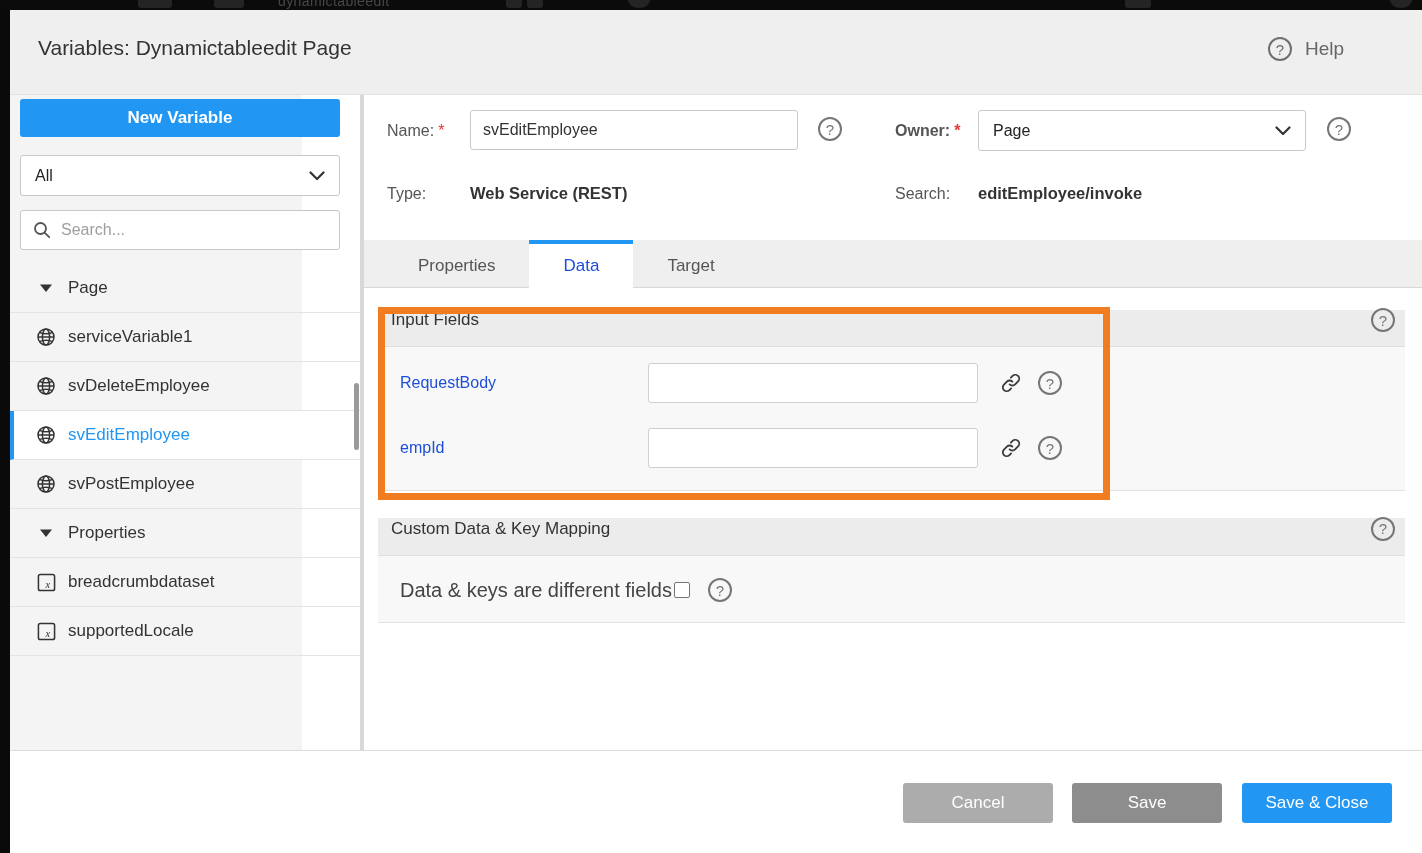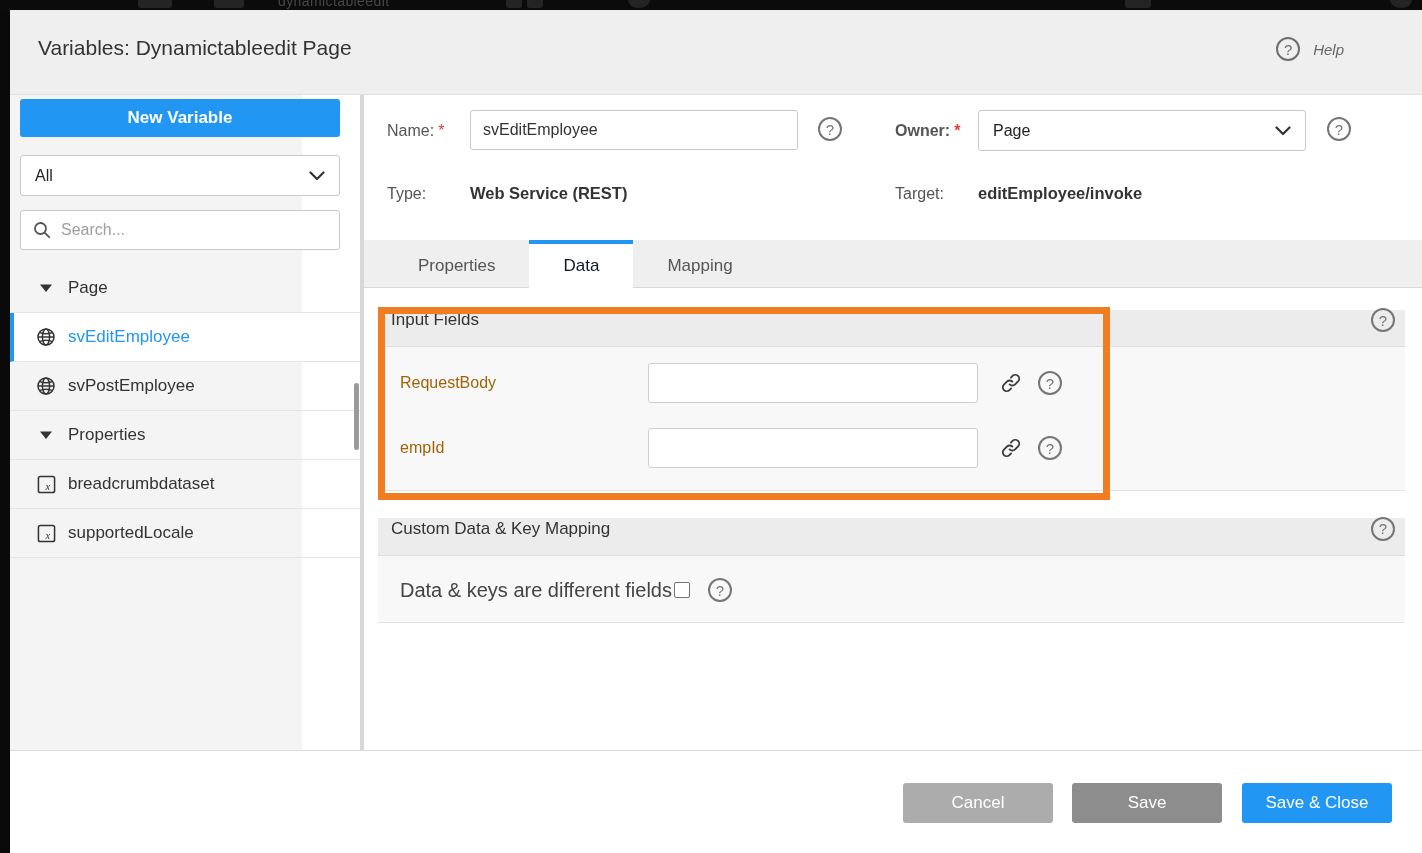--- a/index.html
+++ b/index.html
@@ -15,21 +15,21 @@
   .bt-shape { position:absolute; top:-8px; background:#242424; border-radius:3px; }
 
   
   .modal { position:absolute; left:10px; top:10px; width:1412px; height:843px;
            background:#ffffff; }
 
   .modal-header { position:absolute; left:0; top:0; width:1412px; height:85px;
                   background:#efefef; border-bottom:1px solid #e2e2e2; }
   .modal-title { position:absolute; left:28px; top:26px; font-size:21px; color:#333; }
   .help-wrap { position:absolute; right:78px; top:27px; display:flex; align-items:center; gap:13px; cursor:pointer; }
-  .help-label { font-size:15px; color:#666;font-style:italic; }
+  .help-label { font-size:19px; color:#666; }
 
   .q-icon { width:24px; height:24px; border:2px solid #767676; border-radius:50%;
             display:inline-flex; align-items:center; justify-content:center;
             color:#767676; font-size:15px; flex:0 0 auto; background:transparent; }
 
   
   .sidebar { position:absolute; left:0; top:85px; width:292px; height:655px; background:#f4f4f4;padding-left:48px; }
   .side-divider { position:absolute; left:350px; top:85px; width:4px; height:655px; background:#d8d8d8; }
 
   .new-var-btn { position:absolute; left:10px; top:4px; width:320px; height:38px;
@@ -71,33 +71,33 @@
              font-size:16px; color:#222; cursor:pointer; }
   .sel-box .chev { margin-left:auto; }
   .bold-val { position:absolute; font-size:16.5px; font-weight:bold; color:#333; }
 
   
   .tabbar { position:absolute; left:0; top:145px; width:1058px; height:48px;
             background:#efefef; border-bottom:1px solid #d8d8d8; display:flex;
             align-items:stretch; padding-left:20px; }
   .tab { padding:0 34px; display:flex; align-items:center; font-size:17px; color:#555;
          cursor:pointer; border-top:4px solid transparent; }
-  .tab.active { background:#fff; color:#0f172a; border-top:4px solid #2196f3;
+  .tab.active { background:#fff; color:#1d4ed8; border-top:4px solid #2196f3;
                 margin-bottom:-1px; }
 
   
   .section { position:absolute; left:14px; width:1027px; border-bottom:1px solid #e2e2e2; }
   .sec-head { height:37px; background:#ececec; border-bottom:1px solid #dedede;
               display:flex; align-items:center; padding:0 10px 16px 13px; }
   .sec-title { font-size:17px; color:#333; }
   .sec-head .q-icon { margin-left:auto; cursor:pointer; }
   .sec-body { background:#f8f8f8; position:relative; }
 
   .io-row { position:absolute; left:0; width:100%; height:40px; display:flex; align-items:center; }
-  .io-label { position:absolute; left:22px; font-size:16px; color:#a16207; }
+  .io-label { position:absolute; left:22px; font-size:16px; color:#1d4ed8; }
   .io-input { position:absolute; left:270px; width:330px; height:40px; background:#fff;
               border:1px solid #cfcfcf; border-radius:3px; font-size:15px; padding:0 10px;
               font-family:"Liberation Sans", sans-serif; outline:none; }
   .link-icon { position:absolute; left:620px; width:26px; height:26px; cursor:pointer;
                display:flex; align-items:center; justify-content:center; }
   .io-q { position:absolute; left:660px; cursor:pointer; }
 
   .chk-row { position:absolute; left:22px; top:22px; display:flex; align-items:center; }
   .chk-label { font-size:20px; color:#444; }
   .checkbox { width:16px; height:16px; border:1.5px solid #757575; border-radius:2px;
@@ -173,21 +173,43 @@
         <div class="srow group">
           <span class="sicon">
             <svg width="14" height="10" viewBox="0 0 14 10">
                 <path d="M1 1.5 L13 1.5 L7 9 Z" fill="#333"></path>
               </svg>
           </span>
           <span class="slabel">Page</span>
         </div>
 
 
-
+        <div class="srow">
+          <span class="sicon">
+            <svg width="20" height="20" viewBox="0 0 20 20" fill="none" stroke="#333" stroke-width="1.5">
+              <circle cx="10" cy="10" r="8"></circle>
+                <ellipse cx="10" cy="10" rx="3.6" ry="8"></ellipse>
+              <line x1="2" y1="10" x2="18" y2="10"></line>
+              <path d="M3.3 5.3 Q10 8.2 16.7 5.3 M3.3 14.7 Q10 11.8 16.7 14.7" stroke-width="1.3"></path>
+            </svg>
+          </span>
+          <span class="slabel">serviceVariable1</span>
+        </div>
+
+        <div class="srow">
+          <span class="sicon">
+            <svg width="20" height="20" viewBox="0 0 20 20" fill="none" stroke="#333" stroke-width="1.5">
+              <circle cx="10" cy="10" r="8"></circle>
+                <ellipse cx="10" cy="10" rx="3.6" ry="8"></ellipse>
+              <line x1="2" y1="10" x2="18" y2="10"></line>
+              <path d="M3.3 5.3 Q10 8.2 16.7 5.3 M3.3 14.7 Q10 11.8 16.7 14.7" stroke-width="1.3"></path>
+            </svg>
+          </span>
+          <span class="slabel">svDeleteEmployee</span>
+        </div>
 
         <div class="srow sel">
           <span class="sicon">
             <svg width="20" height="20" viewBox="0 0 20 20" fill="none" stroke="#333" stroke-width="1.5">
               <circle cx="10" cy="10" r="8"></circle>
                 <ellipse cx="10" cy="10" rx="3.6" ry="8"></ellipse>
               <line x1="2" y1="10" x2="18" y2="10"></line>
               <path d="M3.3 5.3 Q10 8.2 16.7 5.3 M3.3 14.7 Q10 11.8 16.7 14.7" stroke-width="1.3"></path>
             </svg>
           </span>
@@ -259,27 +281,27 @@
           <svg width="16" height="10" viewBox="0 0 16 10">
               <path d="M1.5 1.5 L8 8 L14.5 1.5" fill="none" stroke="#333" stroke-width="2.2" stroke-linecap="round" stroke-linejoin="round"></path>
             </svg>
         </span>
       </div>
       <span class="q-icon" style="position:absolute; left:963px; top:22px; cursor:pointer;">?</span>
 
       <span class="flabel" style="left:23px; top:90px;">Type:</span>
       <span class="bold-val" style="left:106px; top:89px;">Web Service (REST)</span>
 
-      <span class="flabel" style="left:531px; top:90px;">Target:</span>
+      <span class="flabel" style="left:531px; top:90px;">Search:</span>
       <span class="bold-val" style="left:614px; top:89px;">editEmployee/invoke</span>
 
       <div class="tabbar">
         <div class="tab">Properties</div>
         <div class="tab active">Data</div>
-        <div class="tab">Mapping</div>
+        <div class="tab">Target</div>
       </div>
 
       <div class="section" style="top:215px;">
         <div class="sec-head">
           <span class="sec-title">Input Fields</span>
           <span class="q-icon">?</span>
         </div>
         <div class="sec-body" style="height:143px;">
 
           <div class="io-row" style="top:16px;">

